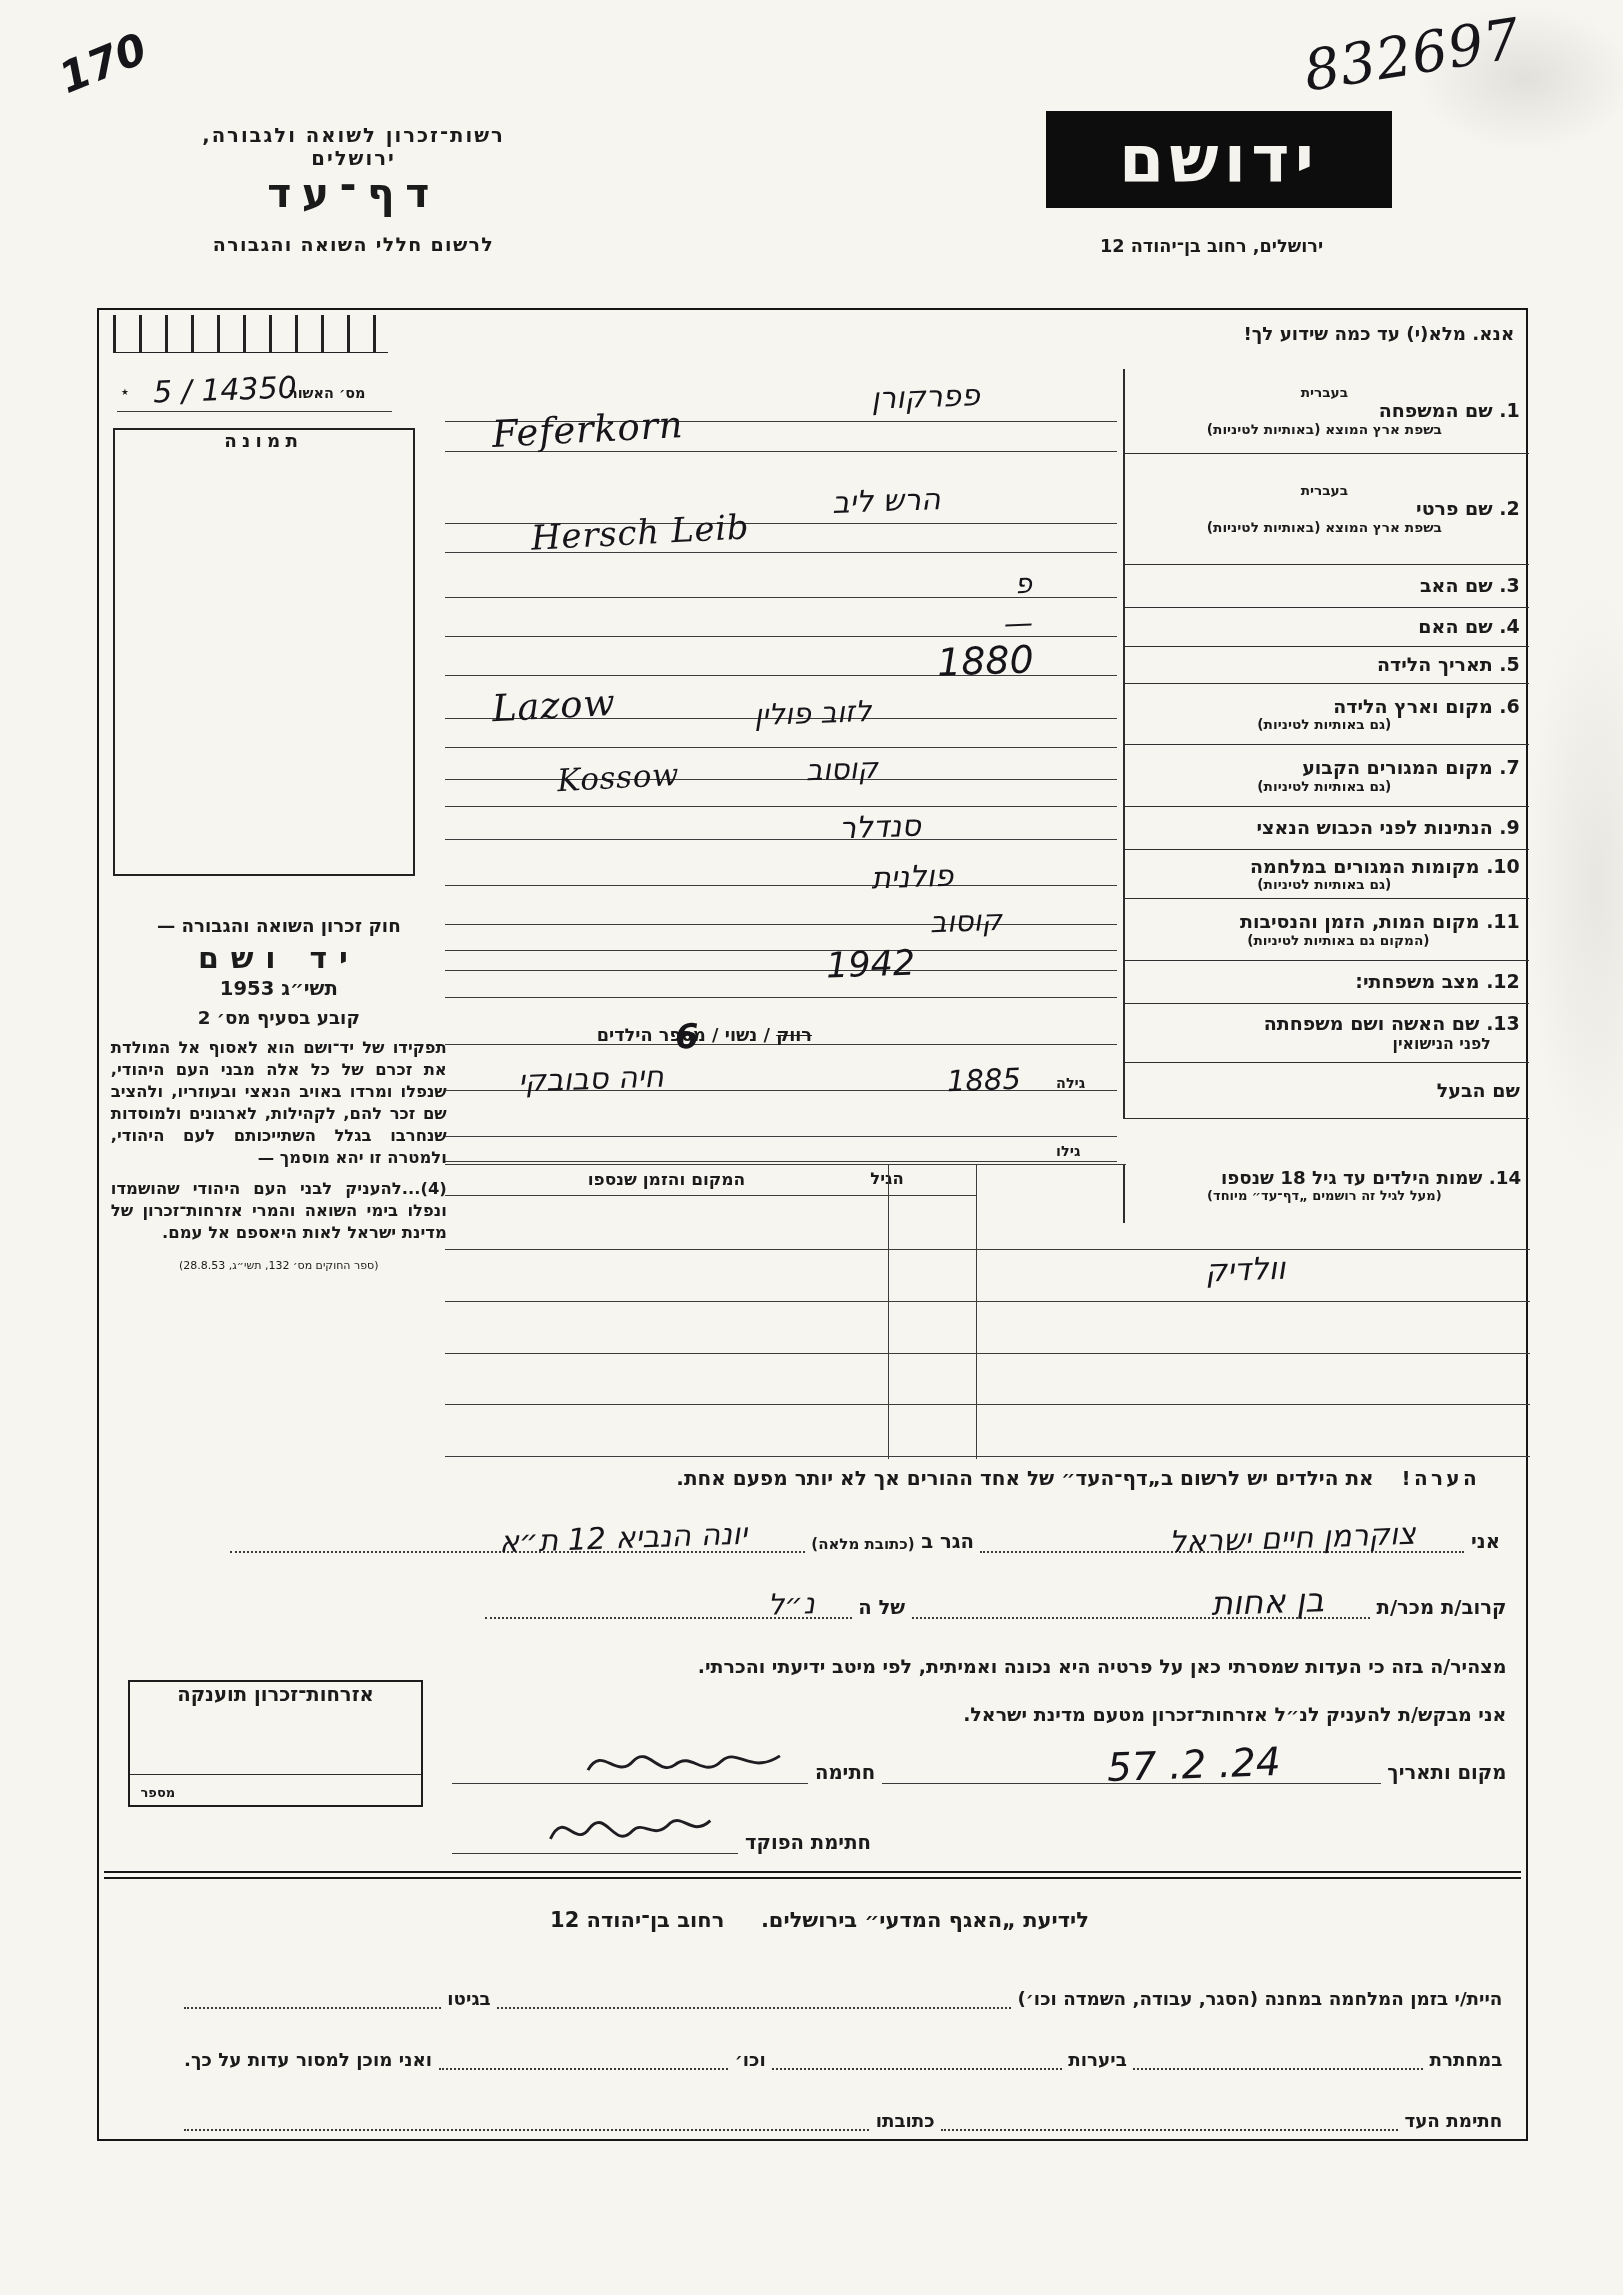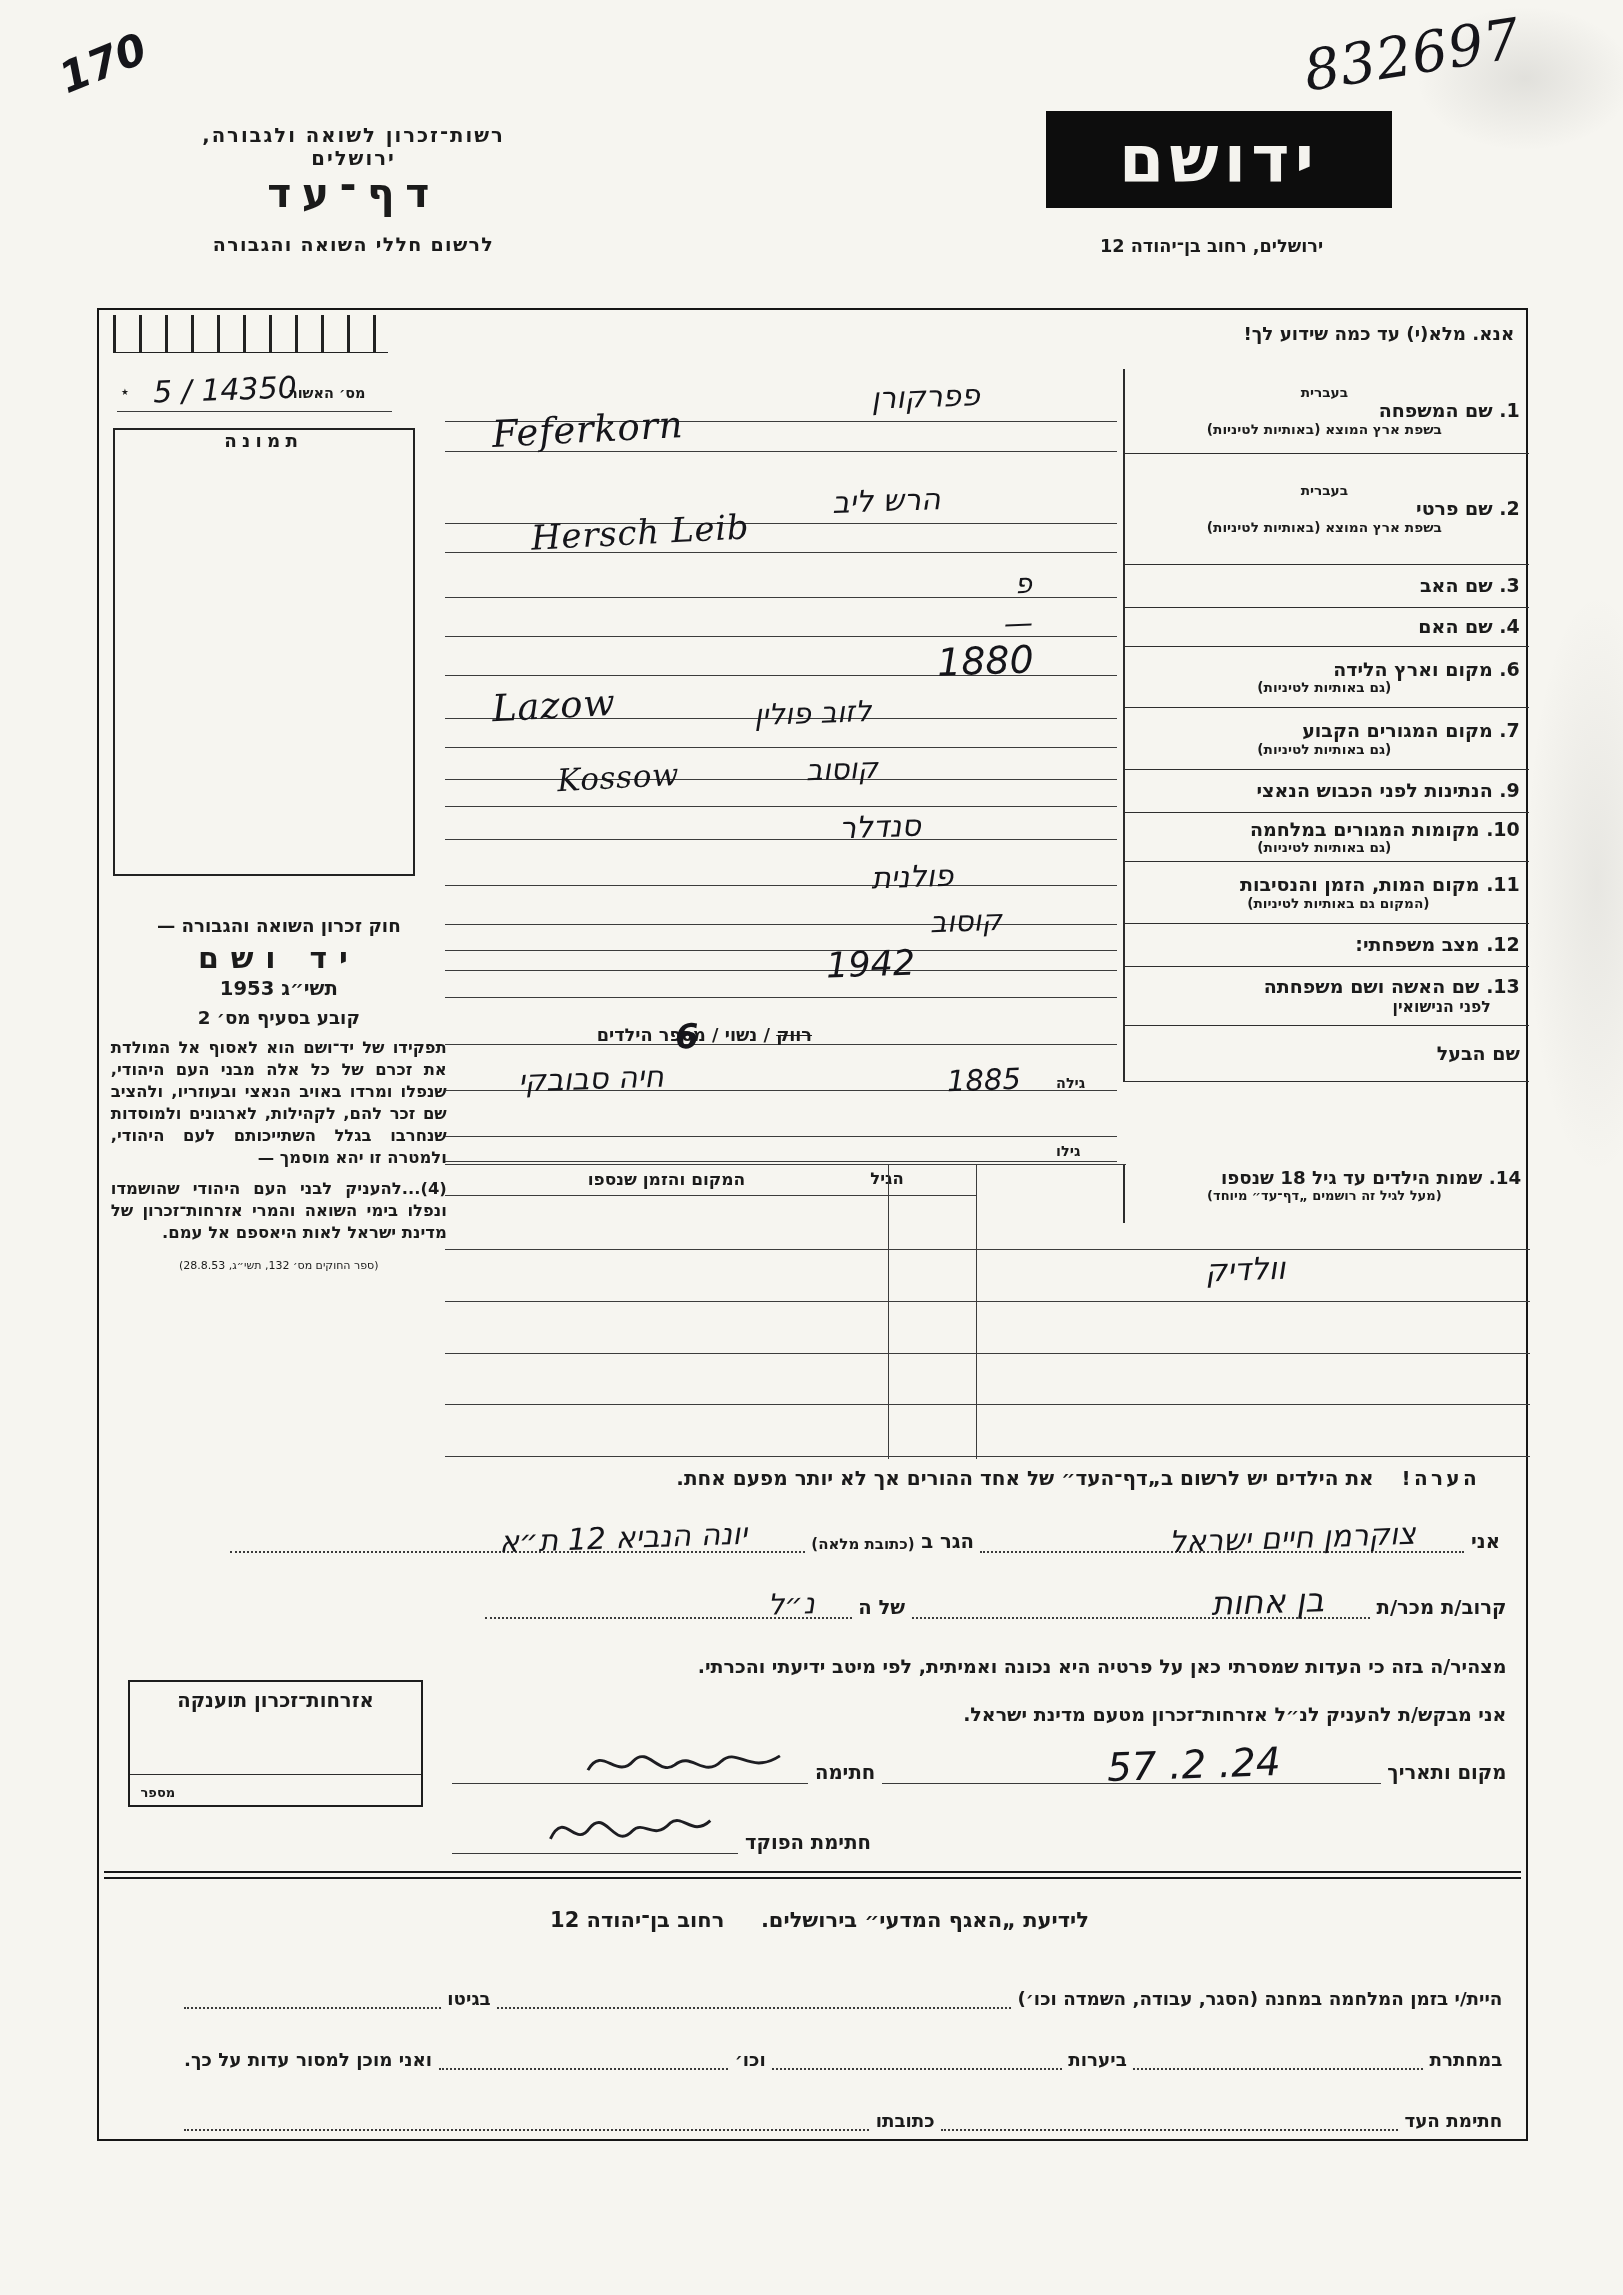--- a/index.html
+++ b/index.html
@@ -96,20 +96,23 @@
         <div class="sm">בעברית</div>
         <div class="main"><span>2.</span> <span>שם פרטי</span></div>
         <div class="sm">בשפת ארץ המוצא (באותיות לטיניות)</div>
       </div>
       <div class="lab" style="height:43px;">
         <div class="main"><span>3.</span> <span>שם האב</span></div>
       </div>
       <div class="lab" style="height:39px;">
         <div class="main"><span>4.</span> <span>שם האם</span></div>
       </div>
+      <div class="lab" style="height:37px;">
+        <div class="main"><span>5.</span> <span>תאריך הלידה</span></div>
+      </div>
       <div class="lab" style="height:61px;">
         <div class="main"><span>6.</span> <span>מקום וארץ הלידה</span></div>
         <div class="sm">(גם באותיות לטיניות)</div>
       </div>
       <div class="lab" style="height:62px;">
         <div class="main"><span>7.</span> <span>מקום המגורים הקבוע</span></div>
         <div class="sm">(גם באותיות לטיניות)</div>
       </div>
       <div class="lab" style="height:43px;">
         <div class="main"><span>9.</span> <span>הנתינות לפני הכבוש הנאצי</span></div>
@@ -247,21 +250,21 @@
     <div class="abs row" style="left:353px; top:1513px; width:419px;">
       <span class="p">חתימת הפוקד</span>
       <div class="lead solid" style="flex:1;">
         <svg width="170" height="52" viewBox="0 0 260 80" style="right:8%;">
           <path d="M6 52 C28 6, 44 68, 66 36 C92 4, 104 70, 132 40 C150 22, 164 56, 190 28 C210 12, 224 50, 252 24" stroke="#1d1d22" stroke-width="4.5" fill="none"></path>
         </svg>
       </div>
     </div>
 
     <div class="abs" style="left:29px; top:1370px; width:295px; height:127px; border:2px solid #1d1d1d;">
-      <div class="b ctr" style="font-size:19.6px; padding-top:7px;">אזרחות־זכרון תוענקה</div>
+      <div class="b ctr" style="font-size:19.6px; padding-top:1px;">אזרחות־זכרון תוענקה</div>
       <div class="abs" style="left:0; right:0; bottom:30px; border-top:1.3px solid #2c2c2c;"></div>
       <span class="abs b" style="left:10.5px; bottom:5.2px; font-size:13px;">מספר</span>
     </div>
 
     <div class="abs" style="left:5.2px; right:5.2px; top:1561px; height:7.9px; border-top:2px solid #161616; border-bottom:2px solid #161616;"></div>
 
     <div class="abs b ctr" style="left:295px; top:1598px; width:851px; font-size:21px; white-space:nowrap;">
       <span>לידיעת „האגף המדעי״ בירושלים.</span>&nbsp;&nbsp;&nbsp;&nbsp;
       <span>רחוב בן־יהודה 12</span>
     </div>

